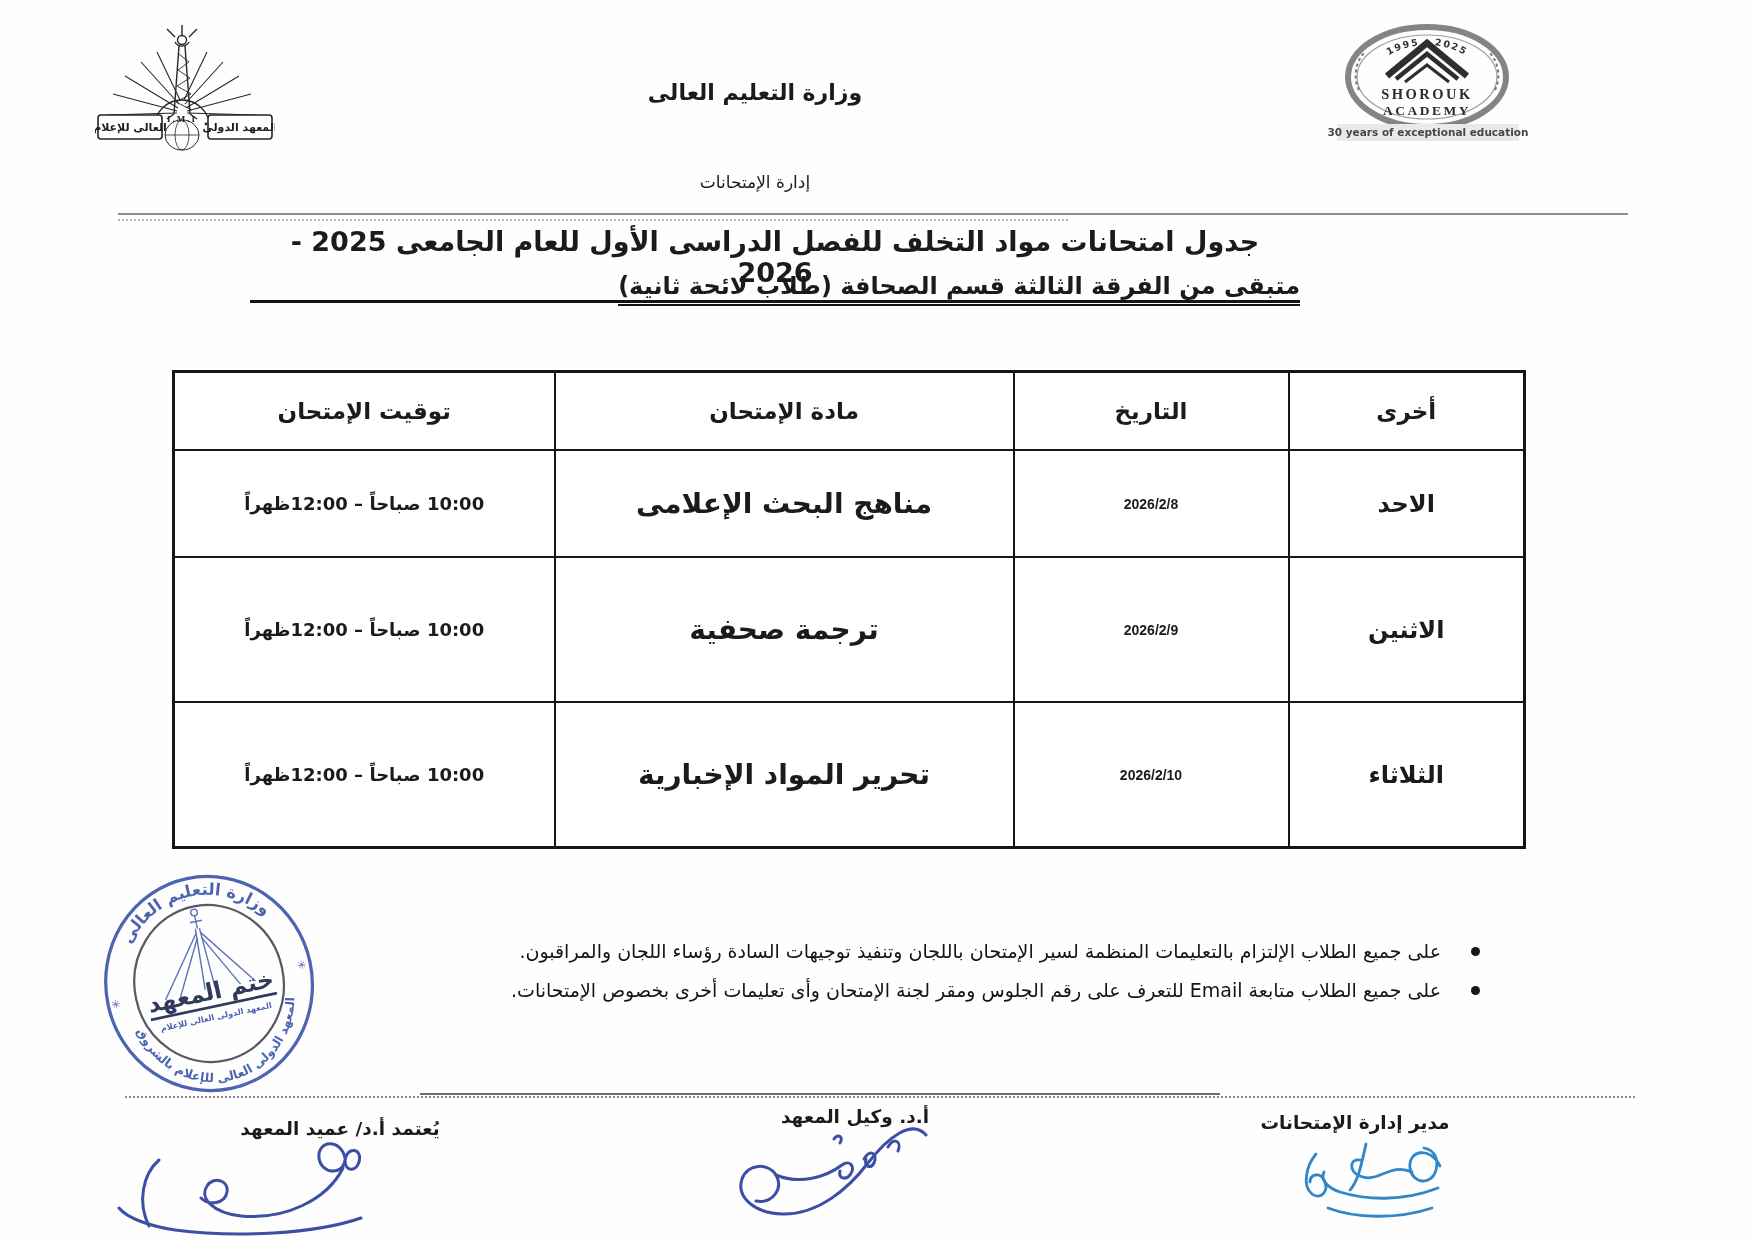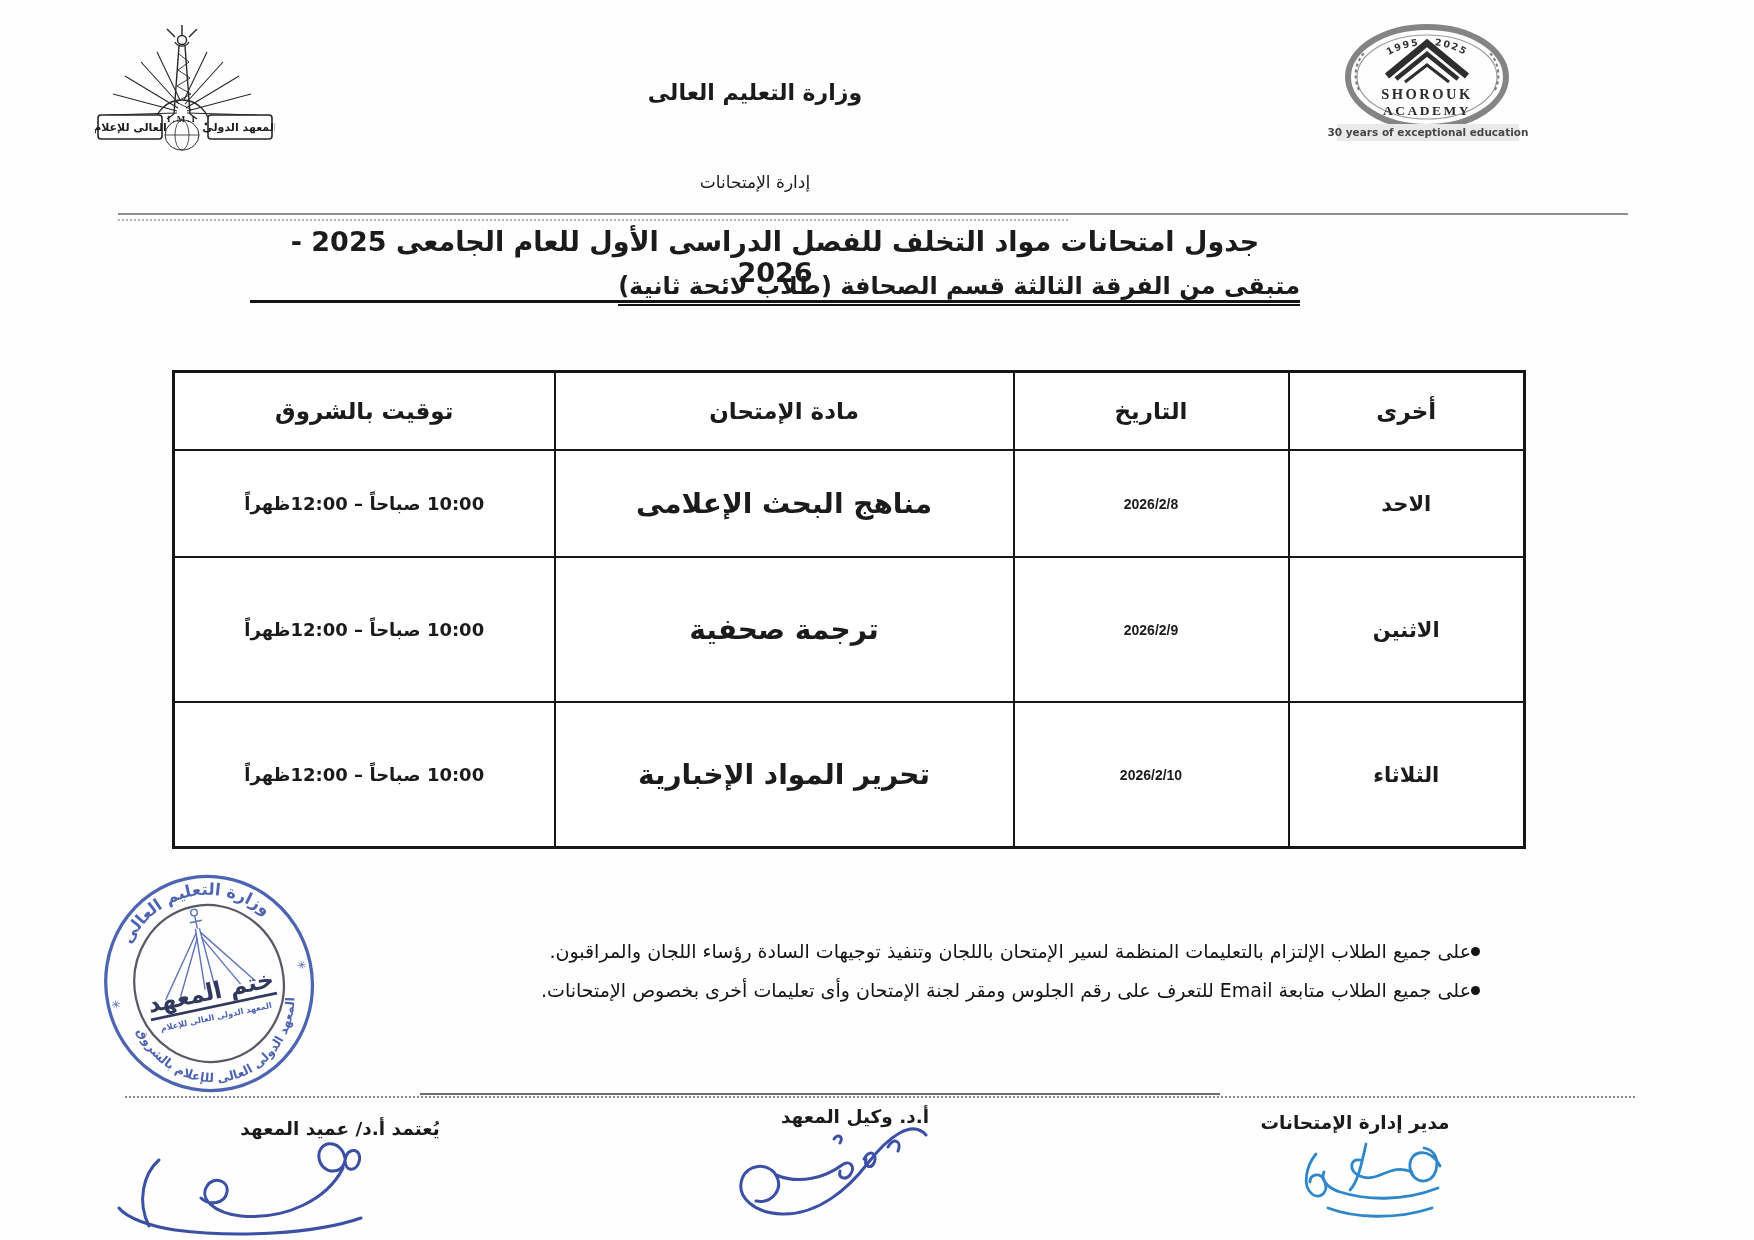--- a/index.html
+++ b/index.html
@@ -31,28 +31,28 @@
     background:#fff;
   }
   .exam-table th,.exam-table td{
     border:2px solid #161616;text-align:center;vertical-align:middle;padding:0;
   }
   .exam-table{border:3px solid #161616;}
   .exam-table th{height:76px;font-size:23px;font-weight:bold;}
   .row-1 td{height:105px;}
   .row-2 td{height:143px;}
   .row-3 td{height:143px;}
-  .c-day{font-size:21px;font-weight:bold;}
+  .c-day{font-size:24px;font-weight:bold;}
   .c-date{font-size:14px;font-weight:bold;font-family:Liberation Sans, sans-serif;direction:ltr;}
   .c-subject{font-size:28px;font-weight:bold;}
   .c-time{font-size:18px;font-weight:bold;direction:rtl;}
 
   
   .notes{top:938px;right:274px;width:990px;direction:rtl;}
-  .note{display:flex;align-items:flex-start;margin-bottom:13px;}
+  .note{display:flex;align-items:flex-start;gap:30px;margin-bottom:13px;}
   .bullet{flex:0 0 auto;width:9px;height:9px;border-radius:50%;background:#151515;margin-top:9px;}
   .note-text{font-size:19px;line-height:26px;color:#141414;text-align:right;}
 
   
   .rule-bottom{top:1096px;left:125px;width:1510px;border-top:2px dotted #8a8a8a;}
   .rule-bottom2{top:1093px;left:420px;width:800px;border-top:2px solid #6d6d6d;}
 
   .sig-label{font-size:18.5px;font-weight:bold;direction:rtl;text-align:center;}
   .sig-label-right{top:1112px;left:1245px;width:220px;}
   .sig-label-middle{top:1106px;left:750px;width:210px;}
@@ -133,21 +133,21 @@
       <col style="width:236px">
         <col style="width:275px">
         <col style="width:459px">
         <col style="width:381px">
     </colgroup>
     <tbody>
         <tr>
       <th>أخرى</th>
       <th>التاريخ</th>
       <th>مادة الإمتحان</th>
-      <th>توقيت بالشروق</th>
+      <th>توقيت الإمتحان</th>
     </tr>
     <tr class="row-1">
       <td class="c-day">الاحد</td>
       <td class="c-date">2026/2/8</td>
       <td class="c-subject">مناهج البحث الإعلامى</td>
       <td class="c-time">10:00 صباحاً – 12:00ظهراً</td>
     </tr>
     <tr class="row-2">
       <td class="c-day">الاثنين</td>
       <td class="c-date">2026/2/9</td>

